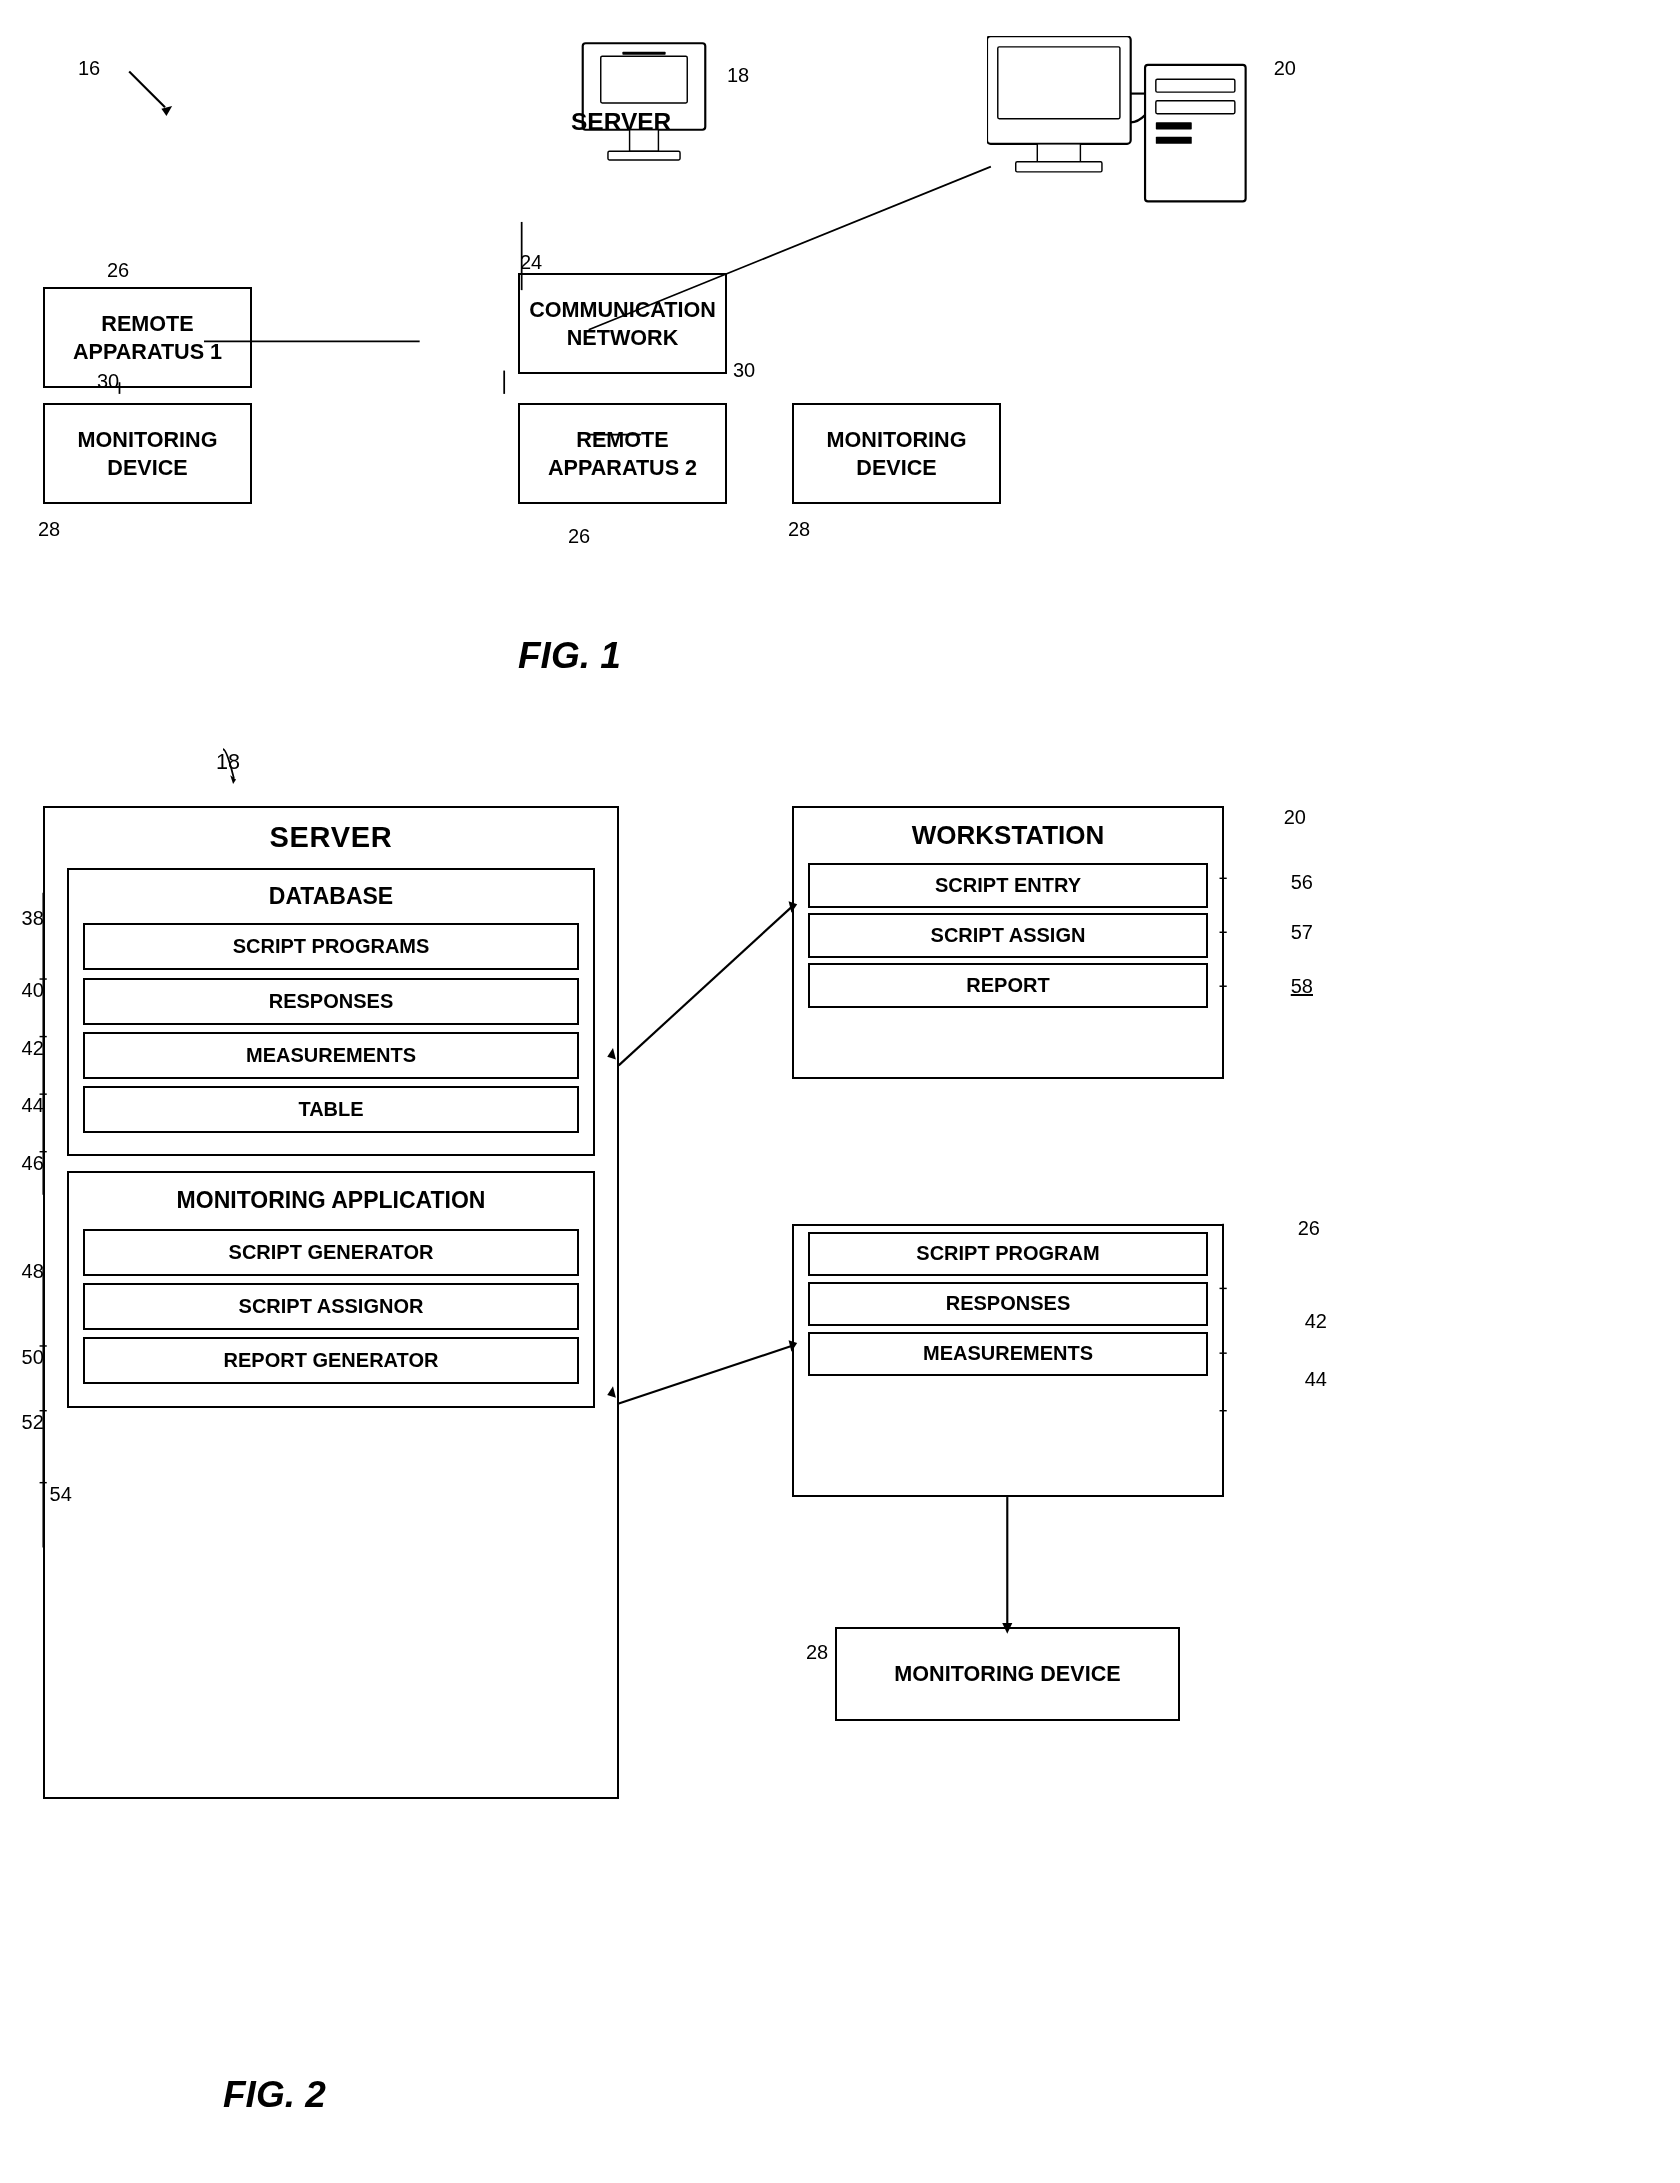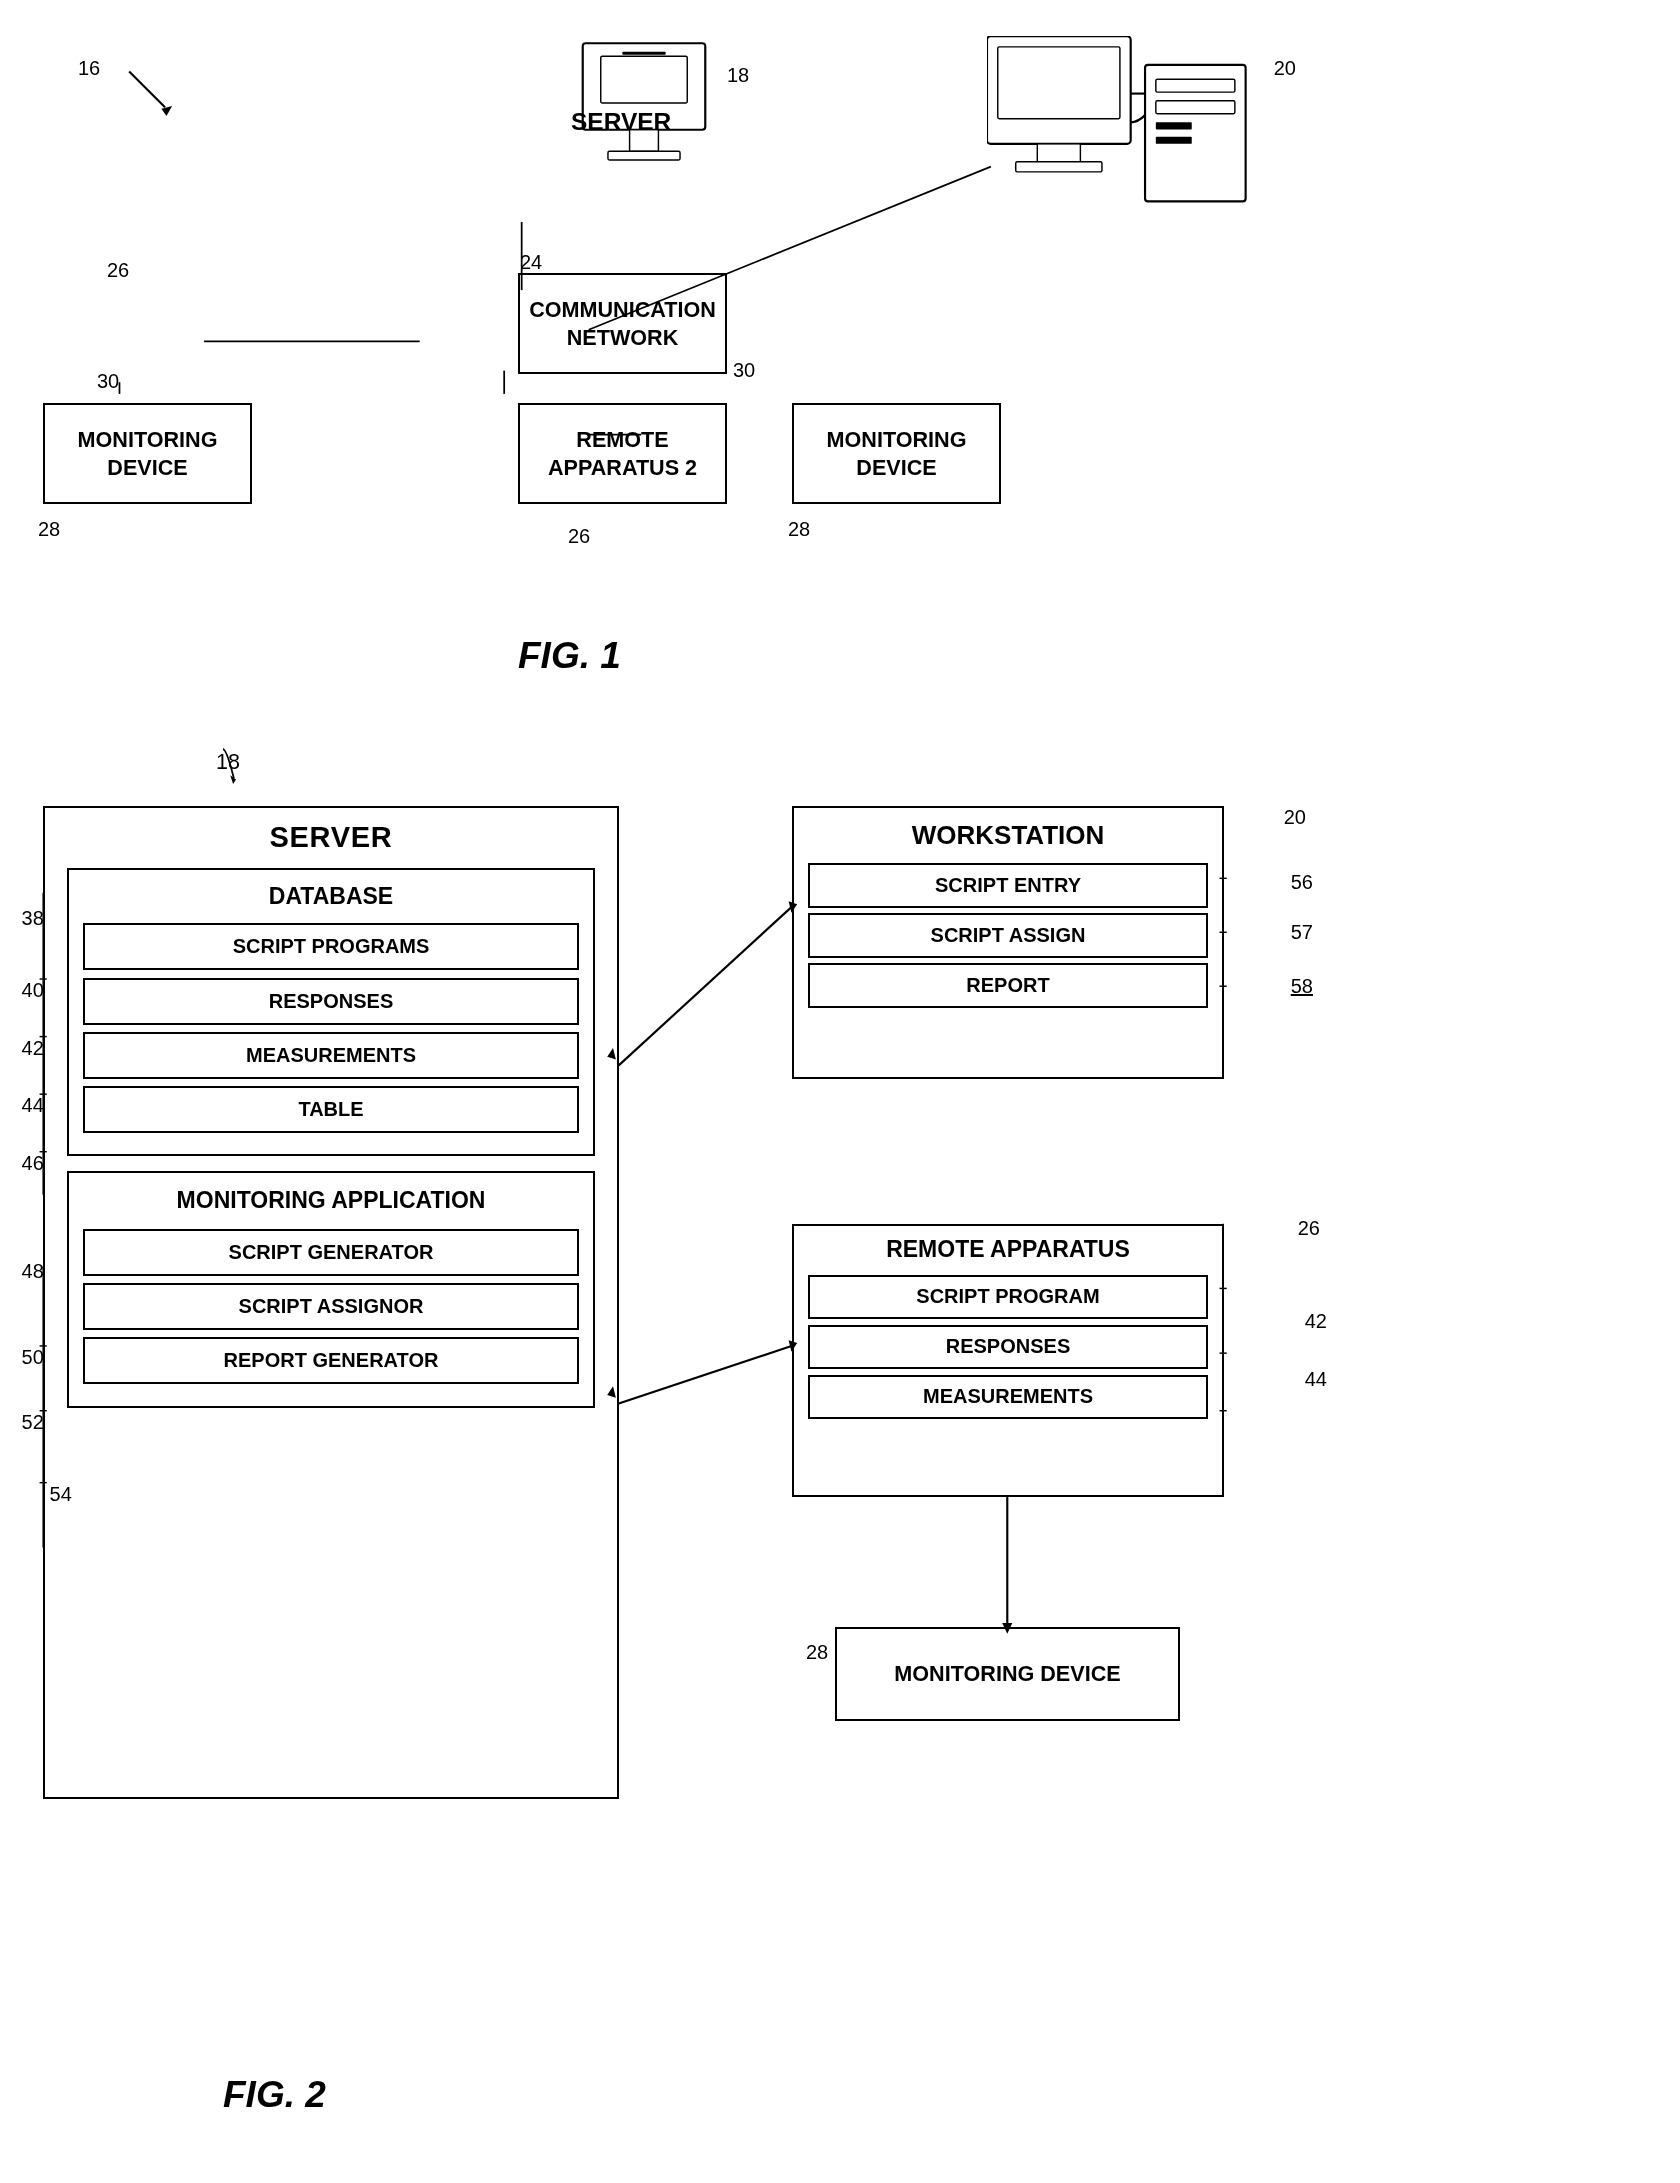--- a/index.html
+++ b/index.html
@@ -282,20 +282,24 @@
         <rect x="235" y="120" width="50" height="10" rx="1" fill="black"></rect>
         <rect x="235" y="140" width="50" height="10" rx="1" fill="black"></rect>
 
         <path d="M200,80 Q210,80 220,80" stroke="black" stroke-width="3" fill="none"></path>
         <path d="M200,120 Q210,120 220,110" stroke="black" stroke-width="3" fill="none"></path>
       </svg>
     </div>
 
     <div class="ref" style="top:43px; right:65px;">20</div>
 
+    <div class="box f1-remote1">
+      <span>REMOTE
+APPARATUS 1</span>
+    </div>
 
     <div class="ref" style="top:245px; left:107px;">26</div>
 
     <div class="box f1-comm-network">
       <span>COMMUNICATION
 NETWORK</span>
     </div>
 
     <div class="ref" style="top:237px; left:520px;">24</div>
 
@@ -388,21 +392,20 @@
       <div class="f2-ws-inner-box">SCRIPT ASSIGN</div>
       <div class="f2-ws-inner-box">REPORT</div>
     </div>
 
     <div class="ref" style="top:86px; right:374px;">20</div>
     <div class="ref" style="top:151px; right:367px;">56</div>
     <div class="ref" style="top:201px; right:367px;">57</div>
     <div class="ref" style="top:255px; right:367px;text-decoration:underline;">58</div>
 
     <div class="f2-remote-outer">
-      <div class="f2-ra-title">REMOTE APPARATUS</div>
       <div class="f2-ra-inner-box">SCRIPT PROGRAM</div>
       <div class="f2-ra-inner-box">RESPONSES</div>
       <div class="f2-ra-inner-box">MEASUREMENTS</div>
     </div>
 
     <div class="ref" style="top:497px; right:360px;">26</div>
     <div class="ref" style="top:590px; right:353px;">42</div>
     <div class="ref" style="top:648px; right:353px;">44</div>
 
     <div class="f2-monitoring-device">

